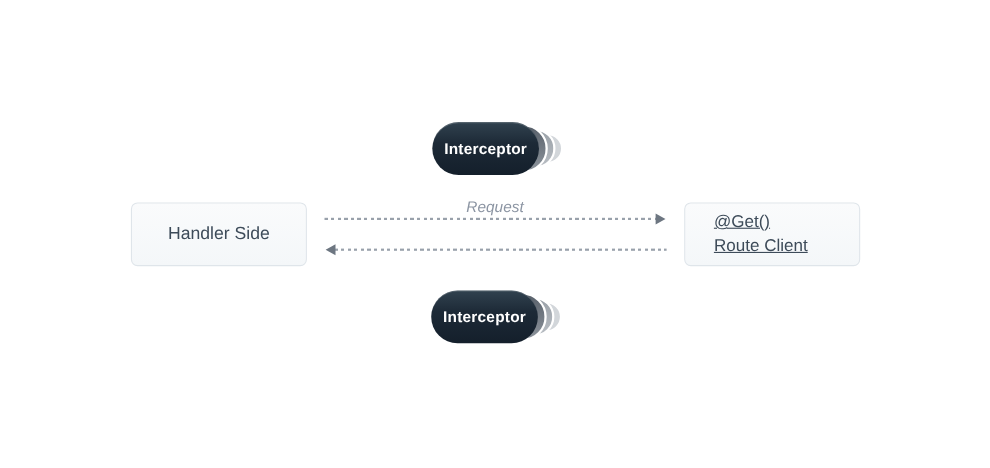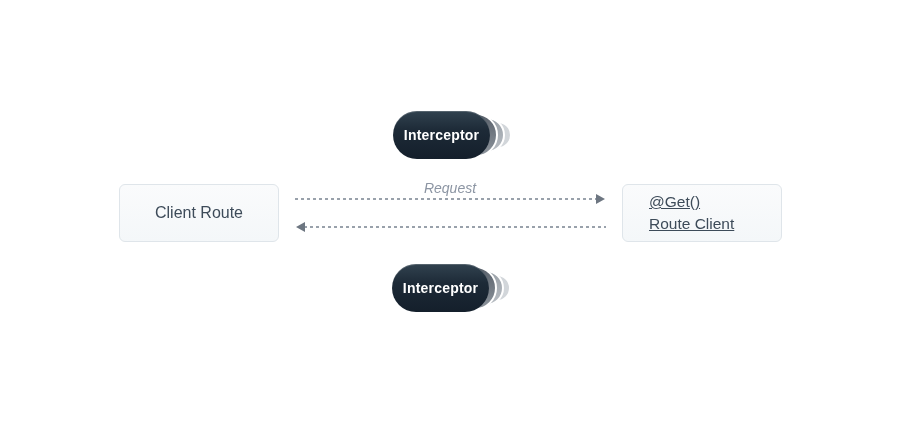--- a/index.html
+++ b/index.html
@@ -93,21 +93,21 @@
   }
   .flow-label.request  { top: 180px; }
   .flow-label.response { top: 231px; }
 </style>
 </head>
 <body>
 
 <div class="canvas">
 
   <div class="box client">
-    <span>Client Route</span>
+    <span>Handler Side</span>
   </div>
 
   <div class="box handler">
     <div class="handler-text">
       <span>@Get()</span>
       <span>Route Client</span>
     </div>
   </div>
 
   <div class="pill-group top">

